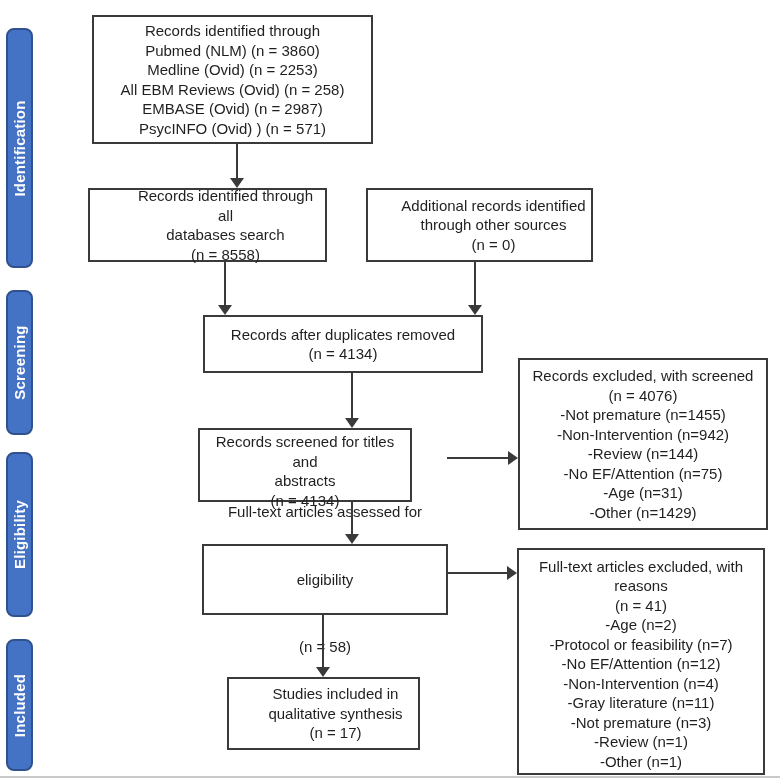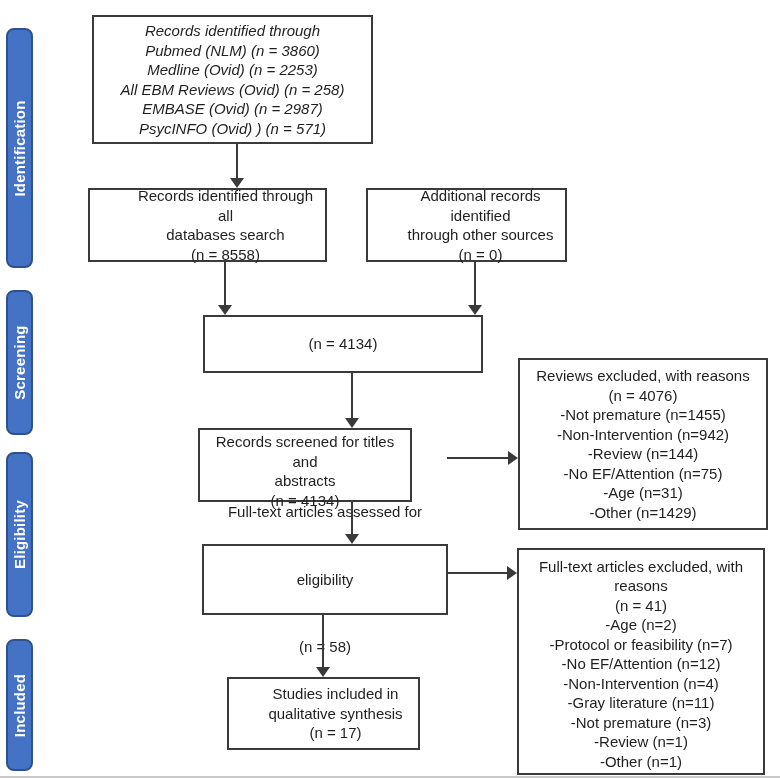--- a/index.html
+++ b/index.html
@@ -86,48 +86,49 @@
   <div class="stage" style="top:290px;height:145px;">
     <span class="stage-label">Screening</span>
   </div>
   <div class="stage" style="top:452px;height:165px;">
     <span class="stage-label">Eligibility</span>
   </div>
   <div class="stage" style="top:639px;height:132px;">
     <span class="stage-label">Included</span>
   </div>
 
-  <div class="box" style="left:92px;top:15px;width:281px;height:129px;font-style:italic;">
+  <div class="box" style="left:92px;top:15px;width:281px;height:129px;">
       <div class="line">Records identified through</div>
       <div class="line">Pubmed (NLM) (n = 3860)</div>
       <div class="line">Medline (Ovid) (n = 2253)</div>
       <div class="line">All EBM Reviews (Ovid) (n = 258)</div>
       <div class="line">EMBASE (Ovid) (n = 2987)</div>
       <div class="line">PsycINFO (Ovid) ) (n = 571)</div>
     </div>
   <div class="box" style="left:88px;top:188px;width:239px;height:74px;padding-left:40px;">
       <div class="line">Records identified through all</div>
       <div class="line">databases search</div>
       <div class="line">(n = 8558)</div>
     </div>
-  <div class="box" style="left:366px;top:188px;width:201px;height:74px;padding-left:32px;">
+  <div class="box" style="left:366px;top:188px;width:227px;height:74px;padding-left:32px;">
       <div class="line">Additional records identified</div>
       <div class="line">through other sources</div>
       <div class="line">(n = 0)</div>
     </div>
   <div class="box" style="left:203px;top:315px;width:280px;height:58px;">
+      <div class="line">Records after duplicates removed</div>
       <div class="line">(n = 4134)</div>
     </div>
   <div class="box" style="left:198px;top:428px;width:214px;height:74px;justify-content:space-between;">
       <div class="line">Records screened for titles and</div>
       <div class="line">abstracts</div>
       <div class="line">(n = 4134)</div>
     </div>
   <div class="box" style="left:518px;top:358px;width:250px;height:172px;">
-      <div class="line">Reviews excluded, with reasons</div>
+      <div class="line">Records excluded, with screened</div>
       <div class="line">(n = 4076)</div>
       <div class="line">-Not premature (n=1455)</div>
       <div class="line">-Non-Intervention (n=942)</div>
       <div class="line">-Review (n=144)</div>
       <div class="line">-No EF/Attention (n=75)</div>
       <div class="line">-Age (n=31)</div>
       <div class="line">-Other (n=1429)</div>
     </div>
   <div class="box" style="left:202px;top:544px;width:246px;height:71px;gap:48px;">
       <div class="line">Full-text articles assessed for</div>

